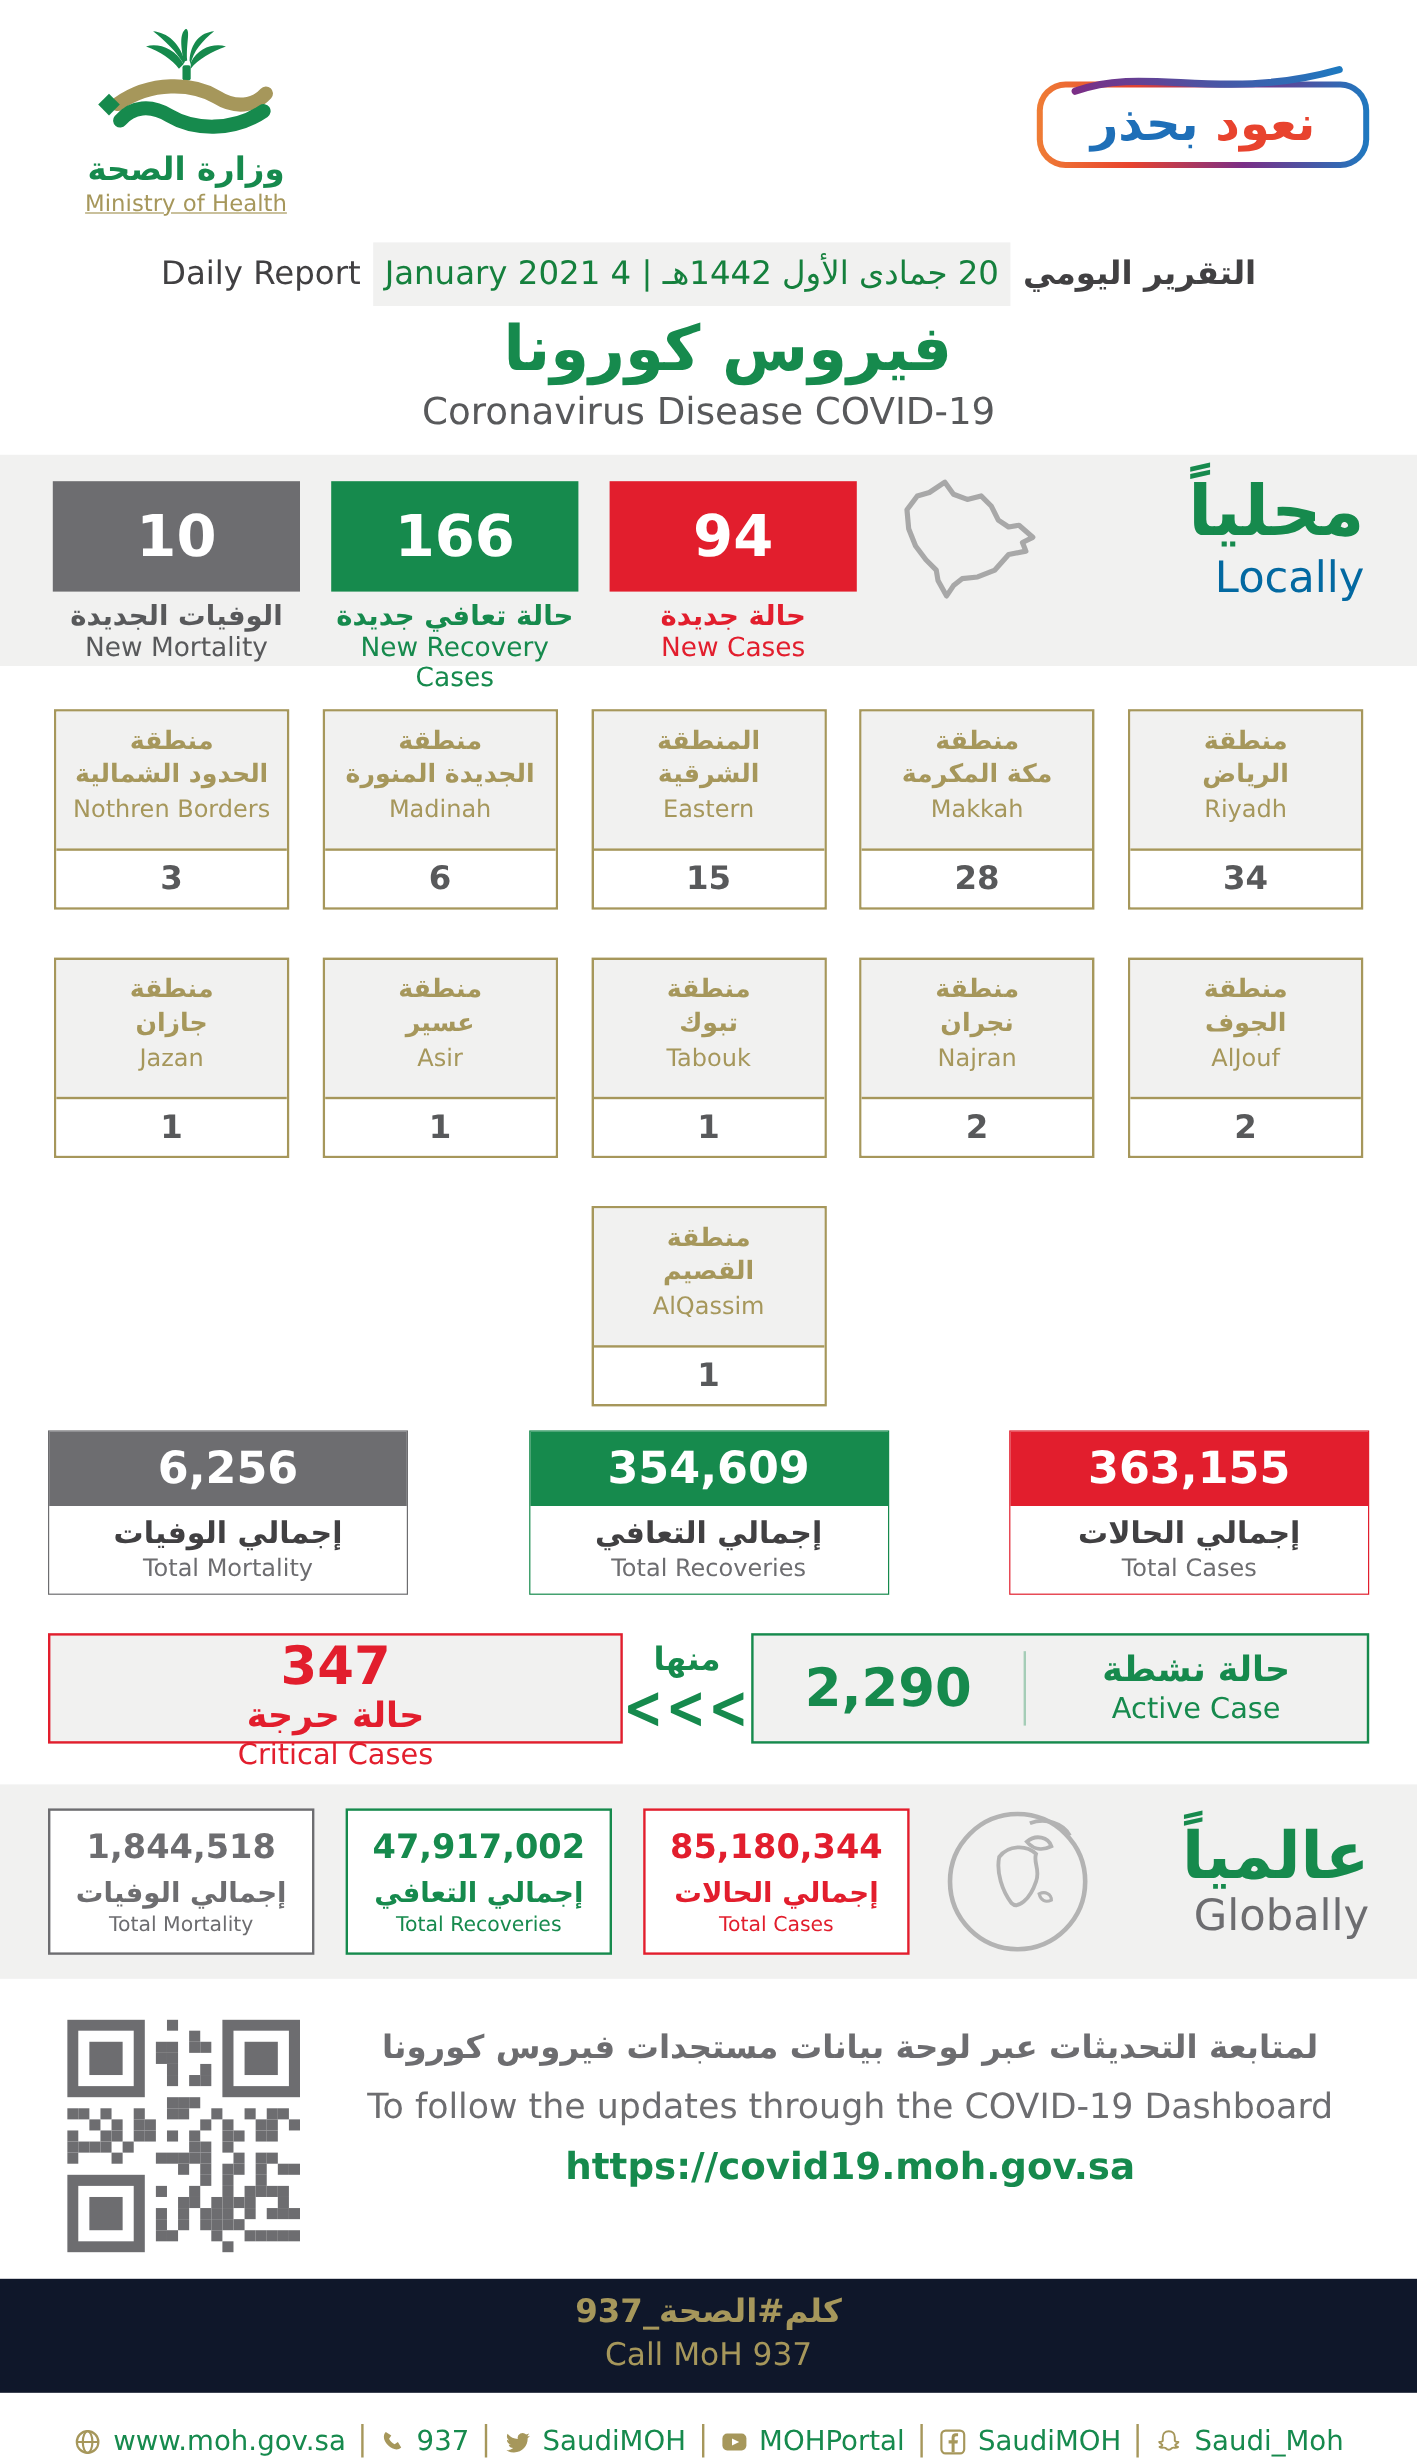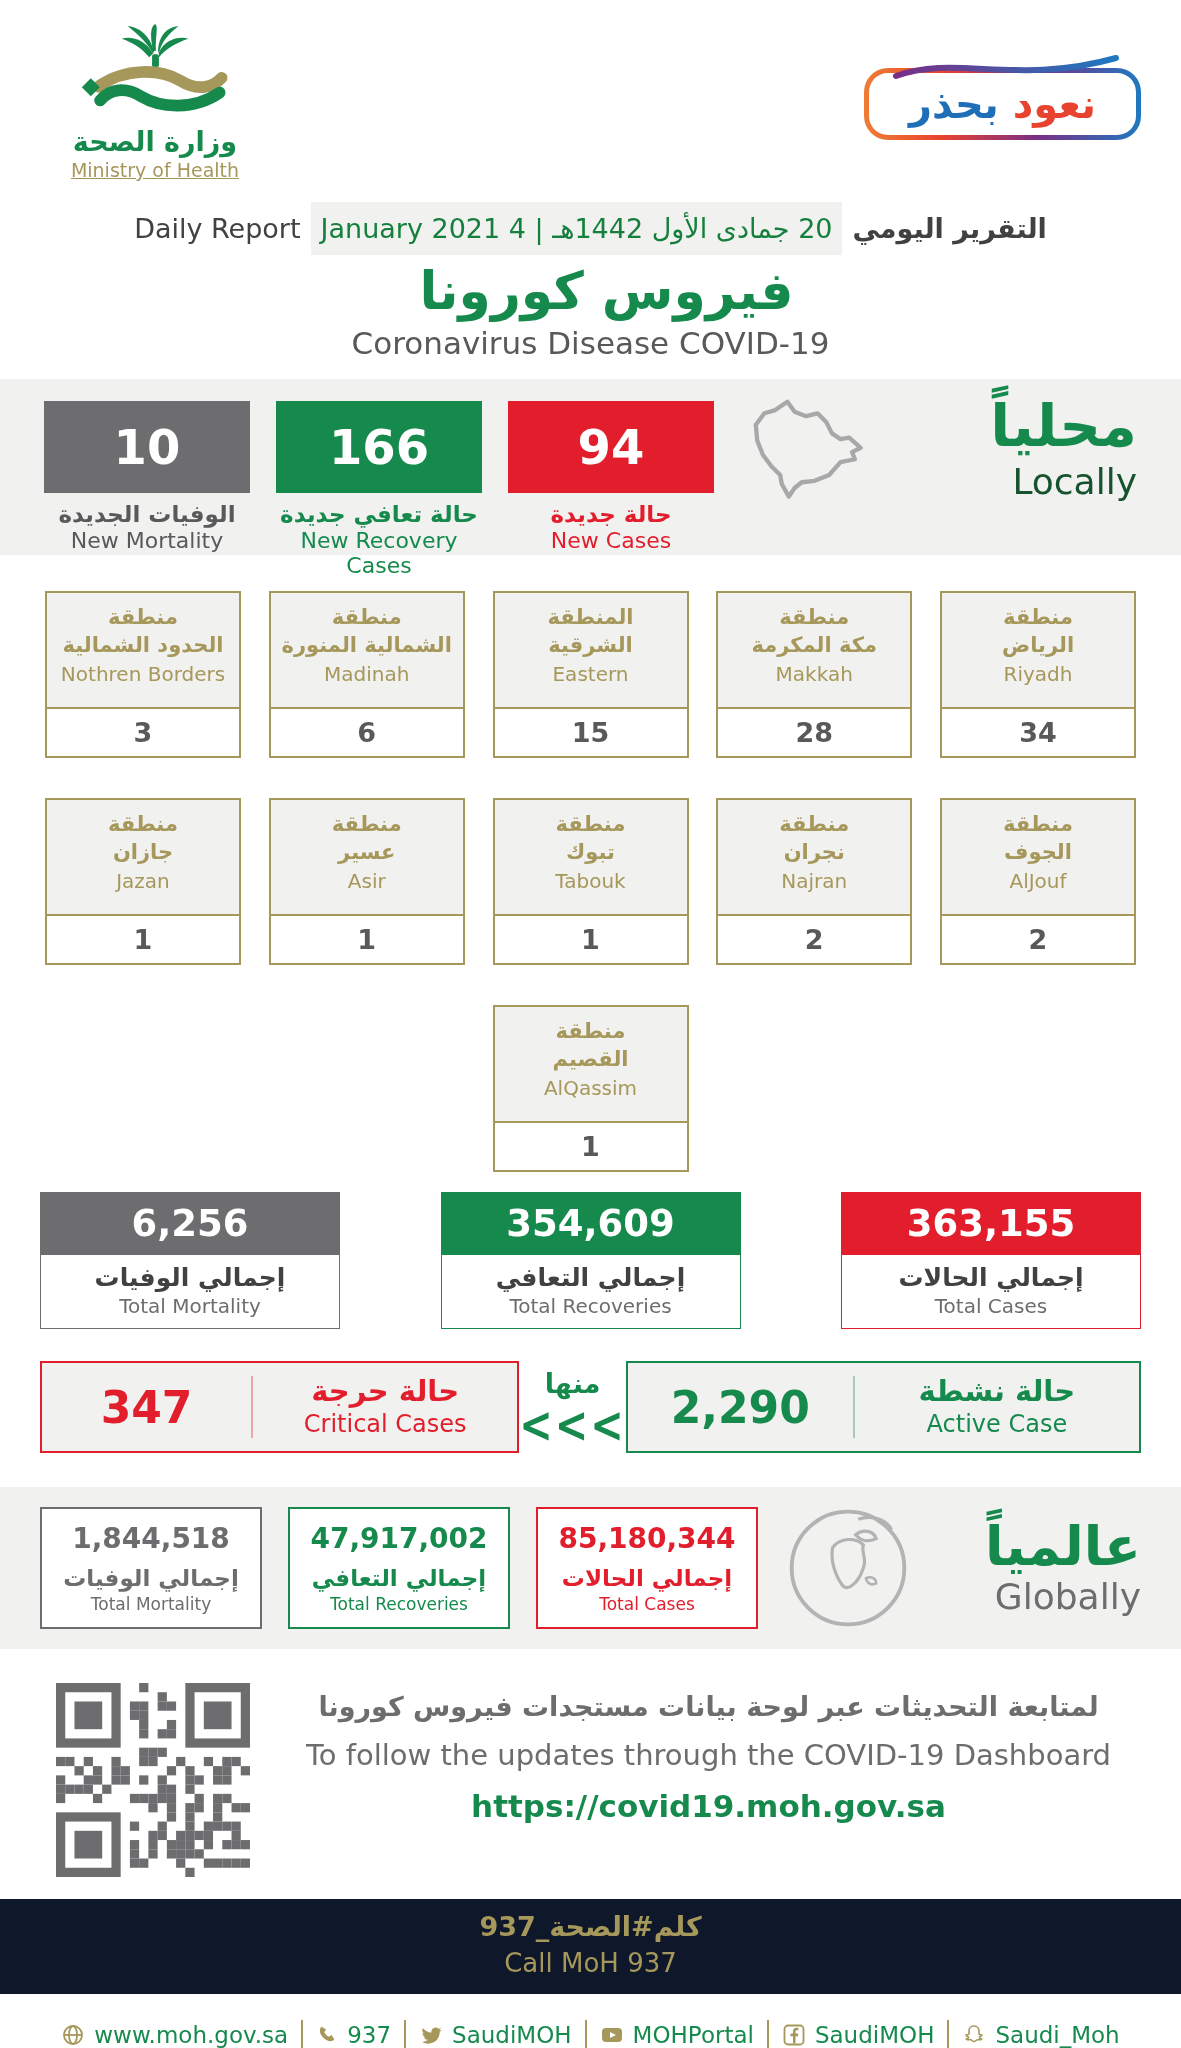--- a/index.html
+++ b/index.html
@@ -34,21 +34,21 @@
   .locally-strip{margin-top:18px;background:#f1f1f0;height:176px;
                  display:flex;align-items:flex-start;padding:0 44px;box-sizing:border-box;gap:26px;}
   .lstat{width:206px;text-align:center;margin-top:22px;}
   .lstat-box{height:92px;display:flex;align-items:center;justify-content:center;
              color:#fff;font-size:48px;font-weight:bold;}
   .lstat-ar{font-size:23px;font-weight:bold;margin-top:8px;}
   .lstat-en{font-size:22px;margin-top:1px;}
   .loc-map{margin-top:14px;}
   .loc-heading{flex:1;text-align:right;margin-top:16px;}
   .loc-head-ar{font-size:58px;font-weight:bold;color:#168a4d;line-height:1.1;}
-  .loc-head-en{font-size:36px;color:#14532d;margin-top:2px;}
+  .loc-head-en{font-size:36px;color:#0369a1;margin-top:2px;}
 
   
   .regions{padding:36px 45px 0;box-sizing:border-box;}
   .region-row{display:flex;justify-content:space-between;margin-bottom:40px;}
   .region-row.single{justify-content:center;margin-bottom:0;}
   .region-box{width:196px;border:2px solid #a6975b;box-sizing:border-box;background:#fff;}
   .region-head{background:#f1f1f0;text-align:center;padding:10px 4px 8px;min-height:96px;}
   .region-ar{font-size:21px;font-weight:bold;color:#a6975b;line-height:1.35;}
   .region-en{font-size:20px;color:#a6975b;margin-top:2px;}
   .region-num{border-top:2px solid #a6975b;text-align:center;font-size:27px;font-weight:bold;
@@ -59,21 +59,21 @@
   .tcard{width:298px;border:1px solid var(--c);text-align:center;background:#fff;}
   .tnum{background:var(--c);color:#fff;font-size:37px;font-weight:bold;
         height:62px;line-height:62px;}
   .tar{font-size:25px;font-weight:bold;color:#414042;margin-top:8px;}
   .ten{font-size:20px;color:#6d6d70;margin:2px 0 10px;}
 
   
   .crit-row{display:flex;align-items:center;justify-content:space-between;padding:32px 40px 0;}
   .ccard{display:flex;align-items:center;background:#f1f1f0;border:2px solid var(--c);
          height:92px;box-sizing:border-box;}
-  .ccard.critical{width:480px;}
+  .ccard.critical{width:480px;flex-direction:column;}
   .ccard.active{width:516px;}
   .cnum{flex:0 0 44%;text-align:center;font-size:44px;font-weight:bold;color:var(--c);}
   .cdiv{width:2px;height:62px;background:var(--c);opacity:.35;}
   .clabels{flex:1;text-align:center;}
   .car{font-size:29px;font-weight:bold;color:var(--c);line-height:1.1;}
   .cen{font-size:24px;color:var(--c);margin-top:2px;}
   .ofwhich{text-align:center;}
   .ofwhich-ar{color:#168a4d;font-size:27px;font-weight:bold;}
   .chev{color:#168a4d;font-size:40px;font-weight:bold;letter-spacing:2px;
         transform:scaleY(1.25);margin-top:2px;}
@@ -189,21 +189,21 @@
         <div class="region-head">
           <div class="region-ar" dir="rtl">منطقة</div>
           <div class="region-ar" dir="rtl">الحدود الشمالية</div>
           <div class="region-en">Nothren Borders</div>
         </div>
         <div class="region-num">3</div>
       </div>
       <div class="region-box">
         <div class="region-head">
           <div class="region-ar" dir="rtl">منطقة</div>
-          <div class="region-ar" dir="rtl">الشمالية المنورة</div>
+          <div class="region-ar" dir="rtl">الجديدة المنورة</div>
           <div class="region-en">Madinah</div>
         </div>
         <div class="region-num">6</div>
       </div>
       <div class="region-box">
         <div class="region-head">
           <div class="region-ar" dir="rtl">المنطقة</div>
           <div class="region-ar" dir="rtl">الشرقية</div>
           <div class="region-en">Eastern</div>
         </div>

